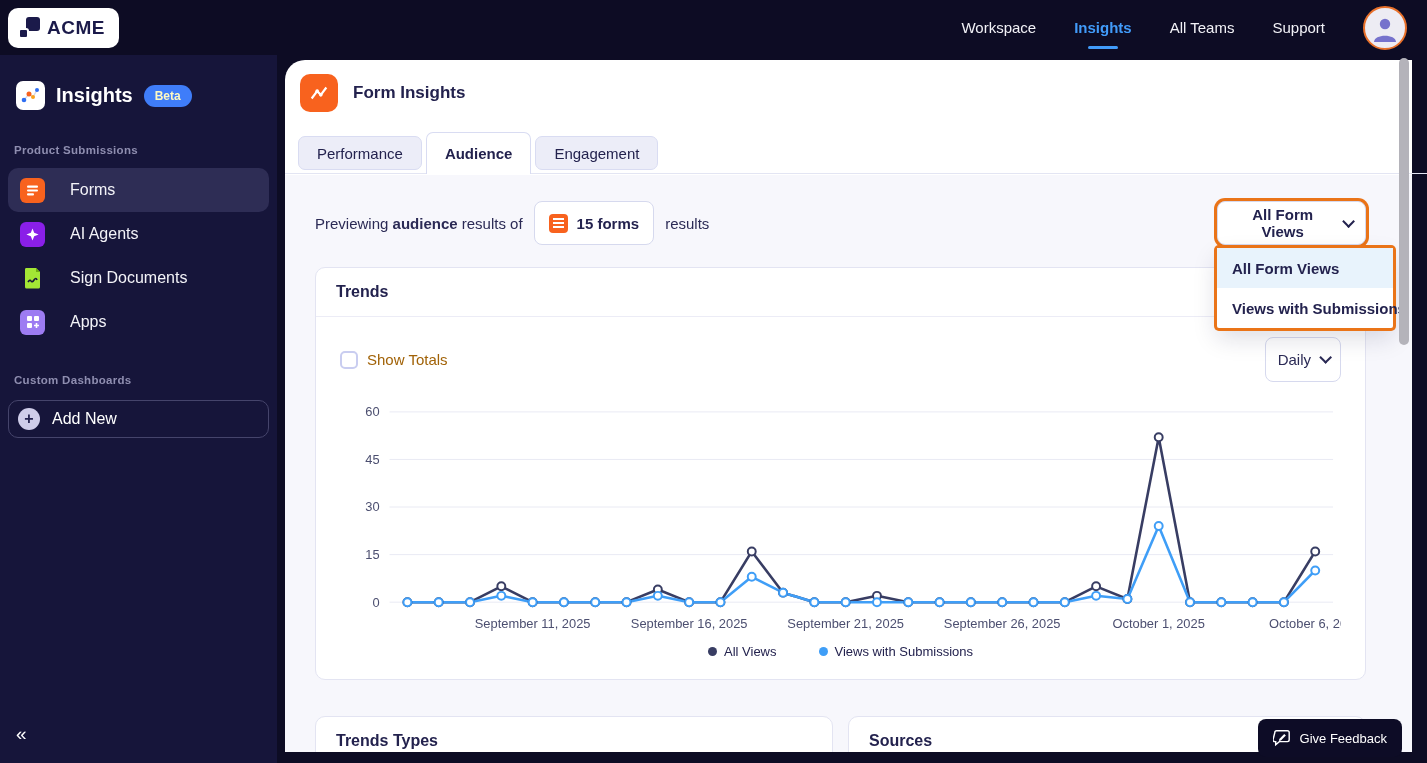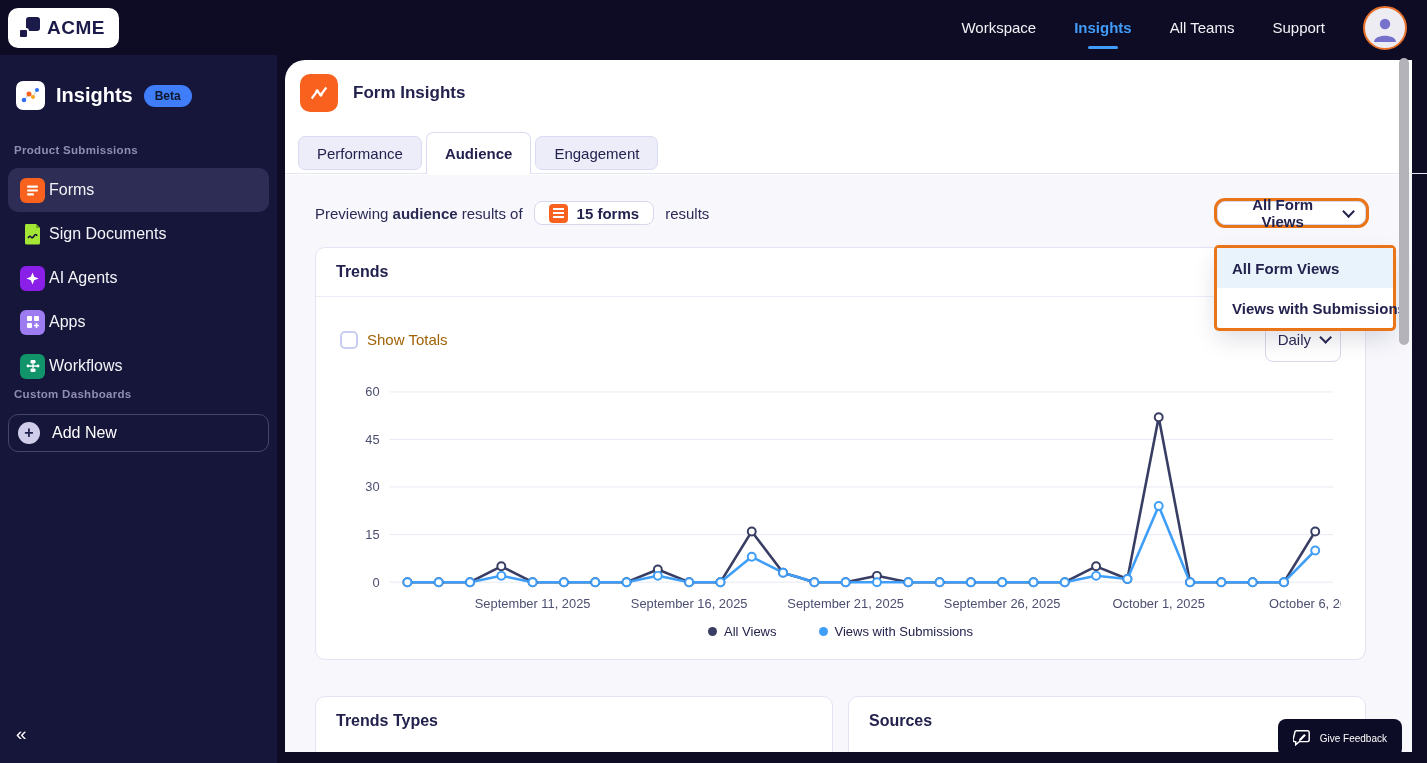--- a/index.html
+++ b/index.html
@@ -17,26 +17,26 @@
   .topnav a { text-decoration:none; color:#f2f2f7; font-size:15px; position:relative; cursor:pointer; }
   .topnav a.active { color:#419bf9; font-weight:bold; }
   .topnav a.active::after { content:""; position:absolute; left:50%; transform:translateX(-50%); bottom:-13px; width:30px; height:3px; border-radius:2px; background:#419bf9; }
   .avatar { width:44px; height:44px; border-radius:50%; background:#edecf3; border:2.5px solid #e8702a; display:flex; align-items:center; justify-content:center; cursor:pointer; overflow:hidden; }
 
   
   .sidebar { position:fixed; left:0; top:55px; width:277px; height:708px; background:#16153a; z-index:20; color:#fff; }
   .sidebar-header { display:flex; align-items:center; gap:11px; padding:26px 14px 0 16px; }
   .insights-icon { width:29px; height:29px; background:#ffffff; border-radius:7px; display:flex; align-items:center; justify-content:center; }
   .sidebar-title { font-size:20px; font-weight:bold; color:#ffffff; }
-  .beta-badge { background:#3f7df9; color:#0f172a; font-size:12px; font-weight:bold; padding:4px 11px; border-radius:99px; }
+  .beta-badge { background:#3f7df9; color:#fef9c3; font-size:12px; font-weight:bold; padding:4px 11px; border-radius:99px; }
   .section-label { color:#8f8eb0; font-size:11.5px; font-weight:bold; letter-spacing:.3px; padding:0 14px; }
   .section-label.first { margin-top:34px; }
-  .section-label.second { }
+  .section-label.second { margin-top:30px; }
   .nav-list { list-style:none; margin:12px 8px 0 8px; }
-  .nav-item { display:flex; align-items:center; gap:4px; height:44px; padding:0 12px; border-radius:10px; cursor:pointer; color:#f3f3f8; font-size:16px; }
+  .nav-item { display:flex; align-items:center; gap:25px; height:44px; padding:0 12px; border-radius:10px; cursor:pointer; color:#f3f3f8; font-size:16px; }
   .nav-item.selected { background:#2e2d55; }
   .mini-icon { width:25px; height:25px; border-radius:6px; display:flex; align-items:center; justify-content:center; flex:0 0 auto; }
   .add-new-btn { margin:14px 8px 0 8px; width:261px; height:38px; background:transparent; border:1px solid #45446b; border-radius:10px; display:flex; align-items:center; gap:12px; padding:0 9px; cursor:pointer; color:#fff; font-size:16px; font-family:inherit; }
   .plus-circle { width:22px; height:22px; border-radius:50%; background:#cfcde9; color:#23224e; font-size:16px; font-weight:bold; display:flex; align-items:center; justify-content:center; line-height:1; }
   .collapse-toggle { position:fixed; left:16px; bottom:18px; color:#fff; font-size:19px; cursor:pointer; z-index:25; }
 
   
   .panel { position:fixed; left:285px; top:60px; width:1127px; height:703px; background:#ffffff; border-radius:20px 0 0 0; z-index:10; }
   .panel-header { display:flex; align-items:center; gap:15px; padding:14px 24px 0 15px; }
   .app-icon { width:38px; height:38px; background:#f8621e; border-radius:10px; display:flex; align-items:center; justify-content:center; }
@@ -45,21 +45,21 @@
   .tabs-row::after { content:""; position:absolute; left:-13px; right:-24px; bottom:0; height:1px; background:#e3e5f3; }
   .tab { height:34px; margin-top:4px; display:flex; align-items:center; padding:0 18px; background:#ecedf8; border:1px solid #d9dcf2; border-radius:7px; font-size:15px; color:#23224e; cursor:pointer; position:relative; z-index:1; }
   .tab.active { height:42px; margin-top:0; background:#ffffff; border:1px solid #d9dcf2; border-bottom:none; border-radius:7px 7px 0 0; font-weight:bold; z-index:2; }
 
   .content { position:absolute; left:0; right:0; top:115px; bottom:0; background:#f7f7fc; padding:26px 46px 0 30px; overflow:hidden; }
 
   
   .filter-row { display:flex; align-items:center; gap:11px; position:relative; }
   .filter-text { font-size:15px; color:#2b2a55; }
   .filter-text b { font-weight:bold; }
-  .chip-btn { height:24px; background:#ffffff; border:1px solid #d6d9ee; border-radius:8px; display:flex; align-items:center; gap:9px; padding:0 14px; font-size:15px; font-weight:bold; color:#23224e; cursor:pointer; font-family:inherit; }
+  .chip-btn { height:44px; background:#ffffff; border:1px solid #d6d9ee; border-radius:8px; display:flex; align-items:center; gap:9px; padding:0 14px; font-size:15px; font-weight:bold; color:#23224e; cursor:pointer; font-family:inherit; }
   .doc-icon { width:19px; height:19px; background:#f8621e; border-radius:4px; position:relative; }
   .doc-icon::before { content:""; position:absolute; left:4px; top:4px; width:11px; height:2px; background:#fff; box-shadow:0 4px 0 #fff, 0 8px 0 #fff; }
   .cal-icon { width:19px; height:19px; background:#7571cd; border-radius:4px; position:relative; }
   .cal-icon::before { content:""; position:absolute; left:3px; top:2px; width:3px; height:4px; background:#fff; box-shadow:10px 0 0 #fff; border-radius:1px; }
   .cal-icon::after { content:""; position:absolute; left:3px; top:9px; width:3px; height:3px; background:#fff; box-shadow:5px 0 0 #fff, 10px 0 0 #fff, 0 5px 0 #fff, 5px 5px 0 #fff; }
   .select-wrap { margin-left:auto; position:relative; }
   .annotated { box-shadow:0 0 0 3px #ea7418; }
   .view-select { width:149px; justify-content:space-between; }
   .chevron { width:9px; height:9px; border-right:2px solid #23224e; border-bottom:2px solid #23224e; transform:rotate(45deg) translateY(-3px); }
   .dropdown-menu { position:absolute; left:0; top:47px; width:176px; background:#ffffff; border-radius:2px; z-index:60; box-shadow:0 0 0 3px #ea7418, 0 10px 24px rgba(20,20,60,.15); }
@@ -81,21 +81,21 @@
   .legend-item { display:flex; align-items:center; gap:7px; font-size:13px; color:#23224e; }
   .legend-dot { width:9px; height:9px; border-radius:50%; }
 
   
   .bottom-row { display:flex; gap:15px; margin-top:36px; }
   .bottom-card { flex:1; background:#ffffff; border:1px solid #e3e4f2; border-radius:10px 10px 0 0; height:60px; padding:15px 20px; overflow:hidden; }
   .bottom-card .card-title { font-size:16px; font-weight:bold; color:#23224e; }
 
   
   .bottom-strip { position:fixed; left:285px; bottom:0; width:1127px; height:11px; background:#0d0c24; z-index:40; }
-  .feedback-btn { position:fixed; right:25px; bottom:6px; height:38px; background:#0d0c26; border:none; border-radius:8px; color:#ffffff; font-size:10px; display:flex; align-items:center; gap:9px; padding:0 15px; cursor:pointer; z-index:50; font-family:inherit; }
+  .feedback-btn { position:fixed; right:25px; bottom:6px; height:38px; background:#0d0c26; border:none; border-radius:8px; color:#ffffff; font-size:13px; display:flex; align-items:center; gap:9px; padding:0 15px; cursor:pointer; z-index:50; font-family:inherit; }
   .scroll-thumb { position:fixed; left:1399px; top:58px; width:10px; height:287px; background:#b4b3ba; border-radius:5px; z-index:45; cursor:pointer; }
 </style>
 </head>
 <body>
 
 <header class="topbar">
   <div class="logo-box">
     <span class="logo-glyph">
         <span class="sq1"></span>
         <span class="sq2"></span>
@@ -138,59 +138,47 @@
       <span class="mini-icon" style="background:#f8621e">
         <svg width="13" height="13" viewBox="0 0 13 13">
             <rect x="1" y="1.5" width="11" height="2.2" rx="1" fill="#fff"></rect>
             <rect x="1" y="5.4" width="11" height="2.2" rx="1" fill="#fff"></rect>
             <rect x="1" y="9.3" width="7" height="2.2" rx="1" fill="#fff"></rect>
           </svg>
       </span>
       <span>Forms</span>
     </li>
     <li class="nav-item">
+      <span class="mini-icon" style="background:#8a1fe8">
+        <svg width="15" height="15" viewBox="0 0 16 16">
+            <path d="M8 1.5 L9.8 6.2 L14.5 8 L9.8 9.8 L8 14.5 L6.2 9.8 L1.5 8 L6.2 6.2 Z" fill="#fff"></path>
+          </svg>
+      </span>
+      <span>AI Agents</span>
+    </li>
+    <li class="nav-item">
       <span class="mini-icon">
         <svg width="20" height="22" viewBox="0 0 20 22">
             <path d="M3 1 h10 l4 4 v15 a1.5 1.5 0 0 1 -1.5 1.5 h-12 A1.5 1.5 0 0 1 2 20 V2.5 A1.5 1.5 0 0 1 3 1 Z" fill="#a3e635"></path>
             <path d="M13 1 l4 4 h-4 Z" fill="#6fae13"></path>
             <path d="M5 15 q2 -3 3 -1 t3 -1 t3 0" fill="none" stroke="#16153a" stroke-width="1.6"></path>
           </svg>
       </span>
       <span>Sign Documents</span>
-    </li>
-    <li class="nav-item">
-      <span class="mini-icon" style="background:#8a1fe8">
-        <svg width="15" height="15" viewBox="0 0 16 16">
-            <path d="M8 1.5 L9.8 6.2 L14.5 8 L9.8 9.8 L8 14.5 L6.2 9.8 L1.5 8 L6.2 6.2 Z" fill="#fff"></path>
-          </svg>
-      </span>
-      <span>AI Agents</span>
     </li>
     <li class="nav-item">
       <span class="mini-icon" style="background:#9d7cf2">
         <svg width="14" height="14" viewBox="0 0 14 14">
             <rect x="1" y="1" width="5" height="5" rx="1" fill="#fff"></rect>
             <rect x="8" y="1" width="5" height="5" rx="1" fill="#fff"></rect>
             <rect x="1" y="8" width="5" height="5" rx="1" fill="#fff"></rect>
             <path d="M10.5 8 v5 M8 10.5 h5" stroke="#fff" stroke-width="1.6"></path>
           </svg>
       </span>
       <span>Apps</span>
-    </li>
-    <li class="nav-item">
-      <span class="mini-icon" style="background:#11946a">
-        <svg width="14" height="14" viewBox="0 0 14 14">
-            <rect x="4.5" y="1" width="5" height="3.4" rx="1" fill="#fff"></rect>
-            <rect x="4.5" y="9.6" width="5" height="3.4" rx="1" fill="#fff"></rect>
-            <path d="M7 4.4 V9.6 M2 7 h10" stroke="#fff" stroke-width="1.3"></path>
-            <circle cx="2" cy="7" r="1.4" fill="#fff"></circle>
-            <circle cx="12" cy="7" r="1.4" fill="#fff"></circle>
-          </svg>
-      </span>
-      <span>Workflows</span>
     </li>
   </ul>
 
   <div class="section-label second">Custom Dashboards</div>
 
   <button class="add-new-btn">
     <span class="plus-circle">+</span>
     <span>Add New</span>
   </button>
 </aside>

